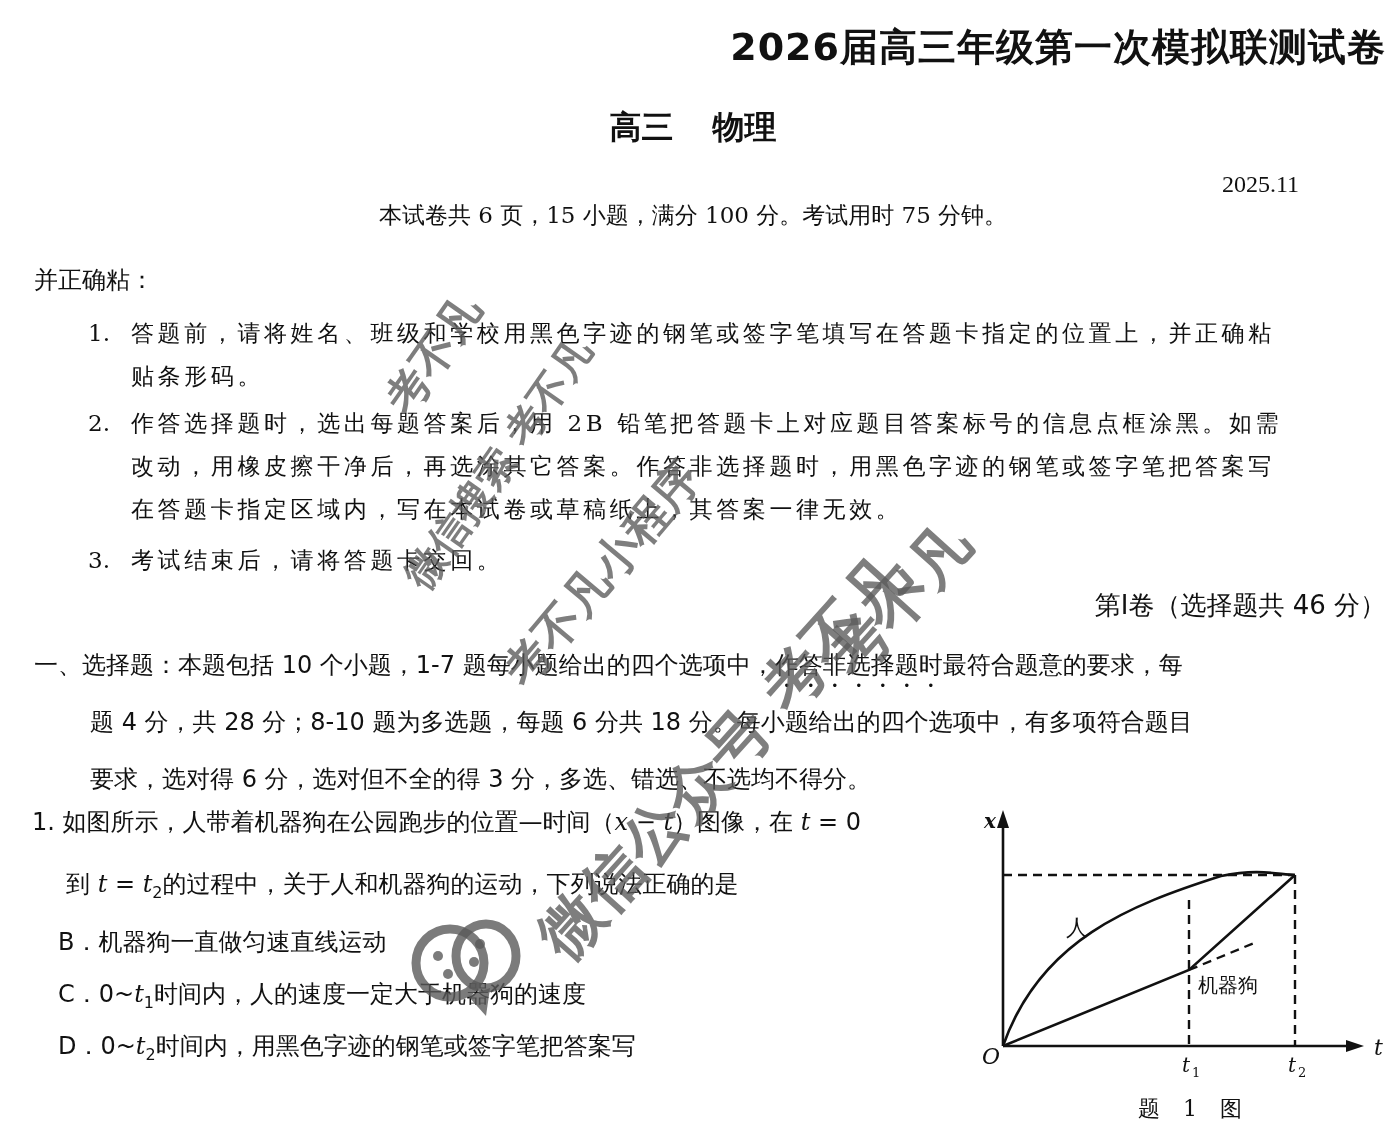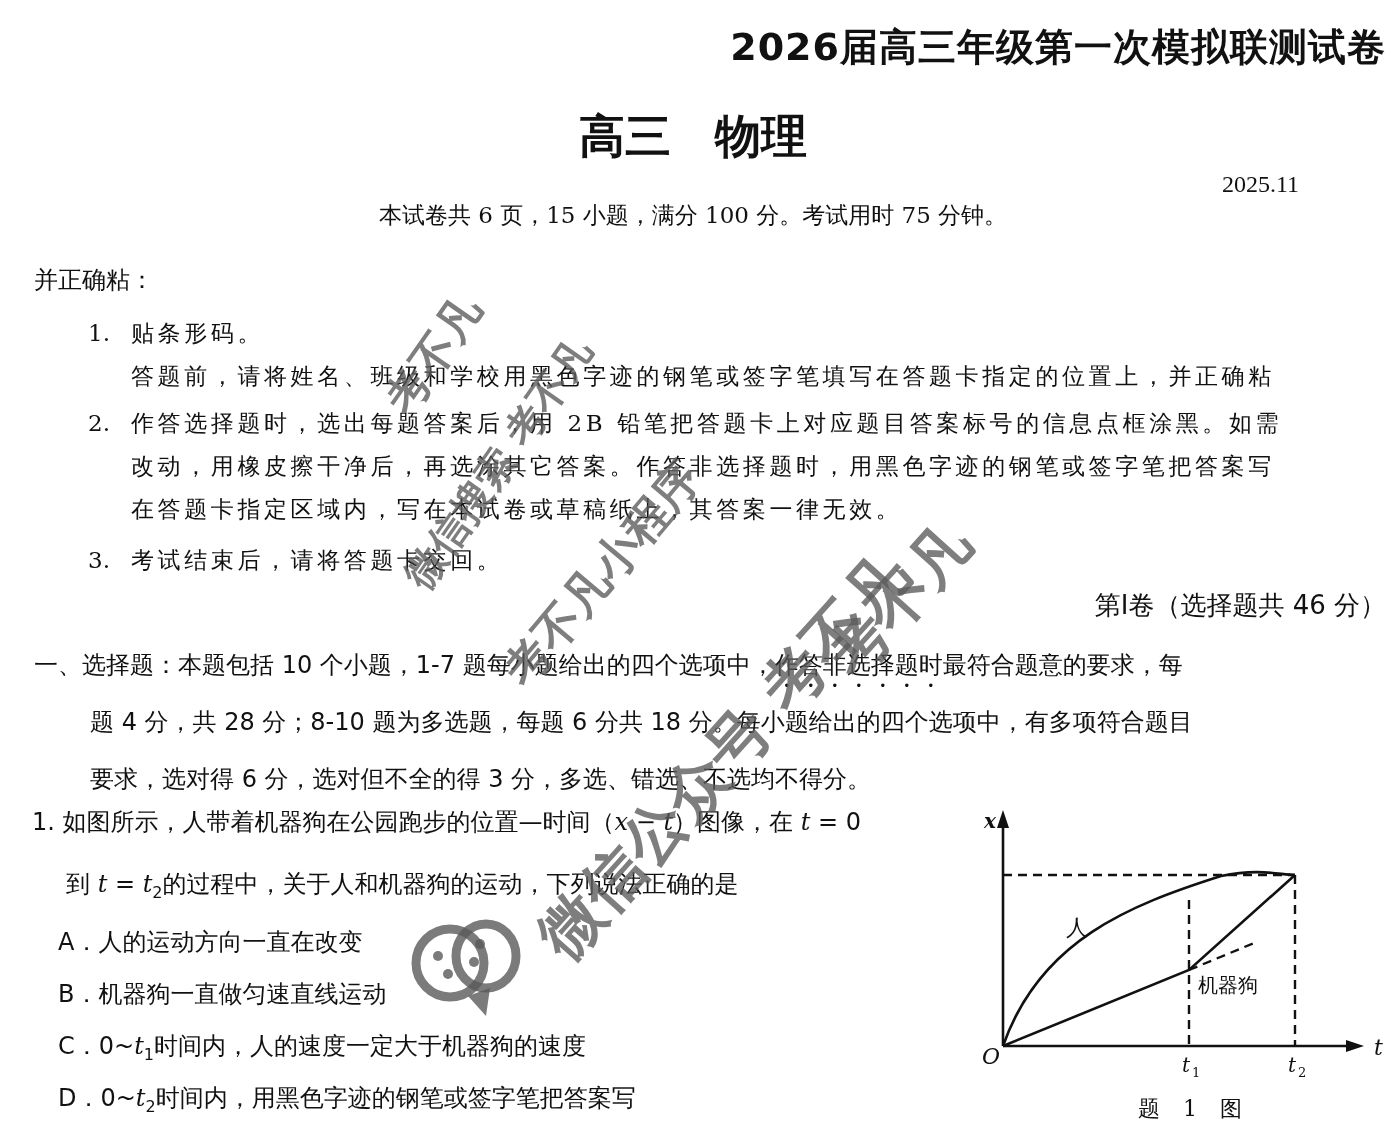--- a/index.html
+++ b/index.html
@@ -10,21 +10,21 @@
   }
   .abs { position: absolute; }
   .title {
     left: 0; width: 1386px; top: 22px; text-align: right;
     font-family: "DejaVu Sans", "Liberation Sans", sans-serif;
     font-size: 38px; font-weight: bold; letter-spacing: 1px; color: #111;
   }
   .subject {
     left: 0; width: 1386px; top: 106px; text-align: center;
     font-family: "DejaVu Sans", "Liberation Sans", sans-serif;
-    font-size: 46px; font-weight: bold; color: #111; word-spacing: 28px;
+    font-size: 32px; font-weight: bold; color: #111; word-spacing: 28px;
   }
   .date {
     left: 1222px; top: 171px; font-family: "Liberation Serif", serif; font-size: 24px; color: #111;
   }
   .info {
     left: 0; width: 1386px; top: 200px; text-align: center;
     font-size: 23px; color: #111;
   }
   .notice-head {
     left: 34px; top: 264px;
@@ -75,22 +75,22 @@
 
 <div class="abs title">2026届高三年级第一次模拟联测试卷</div>
 <div class="abs subject">高三 物理</div>
 <div class="abs date">2025.11</div>
 <div class="abs info">本试卷共 6 页，15 小题，满分 100 分。考试用时 75 分钟。</div>
 
 <div class="abs notice-head">并正确粘：</div>
 <div class="abs notice-list">
   <div class="notice-item">
     <span class="num">1.</span>
+    <div>答题前，请将姓名、班级和学校用黑色字迹的钢笔或签字笔填写在答题卡指定的位置上，并正确粘</div>
     <div>贴条形码。</div>
-    <div>答题前，请将姓名、班级和学校用黑色字迹的钢笔或签字笔填写在答题卡指定的位置上，并正确粘</div>
   </div>
   <div class="notice-item gap">
     <span class="num">2.</span>
     <div>作答选择题时，选出每题答案后，用 2B 铅笔把答题卡上对应题目答案标号的信息点框涂黑。如需</div>
     <div>改动，用橡皮擦干净后，再选涂其它答案。作答非选择题时，用黑色字迹的钢笔或签字笔把答案写</div>
     <div>在答题卡指定区域内，写在本试卷或草稿纸上，其答案一律无效。</div>
   </div>
   <div class="notice-item gap2">
     <span class="num">3.</span>
     <div>考试结束后，请将答题卡交回。</div>
@@ -100,21 +100,20 @@
 <div class="abs section-title">第Ⅰ卷（选择题共 46 分）</div>
 <div class="abs part">
   <div class="line"><span>一、选择题：本题包括 10 个小题，1-7 题每小题给出的四个选项中，</span><span class="dotted">作答非选择题时</span><span>最符合题意的要求，每</span></div>
   <div class="line indent">题 4 分，共 28 分；8-10 题为多选题，每题 6 分共 18 分。每小题给出的四个选项中，有多项符合题目</div>
   <div class="line indent">要求，选对得 6 分，选对但不全的得 3 分，多选、错选、不选均不得分。</div>
 </div>
 
 <div class="abs q1">
   <div class="stem1"><span>1. 如图所示，人带着机器狗在公园跑步的位置—时间（</span><span class="math">x − t</span><span>）图像，在 </span><span class="math">t</span><span> = 0</span></div>
   <div class="stem2"><span>到 </span><span class="math">t</span><span> = </span><span class="math">t</span><sub>2</sub><span>的过程中，关于人和机器狗的运动，下列说法正确的是</span></div>
-  <div class="opt">A．人的运动方向一直在改变</div>
   <div class="opt">B．机器狗一直做匀速直线运动</div>
   <div class="opt"><span>C．0~</span><span class="math">t</span><sub>1</sub><span>时间内，人的速度一定大于机器狗的速度</span></div>
   <div class="opt"><span>D．0~</span><span class="math">t</span><sub>2</sub><span>时间内，用黑色字迹的钢笔或签字笔把答案写</span></div>
 </div>
 
 <svg class="abs figure" viewBox="0 0 416 345" width="416" height="345">
   <g stroke="#111" fill="none" stroke-width="2.6">
 
     <line x1="33" y1="246" x2="33" y2="22"></line>
     <line x1="33" y1="246" x2="382" y2="246"></line>

